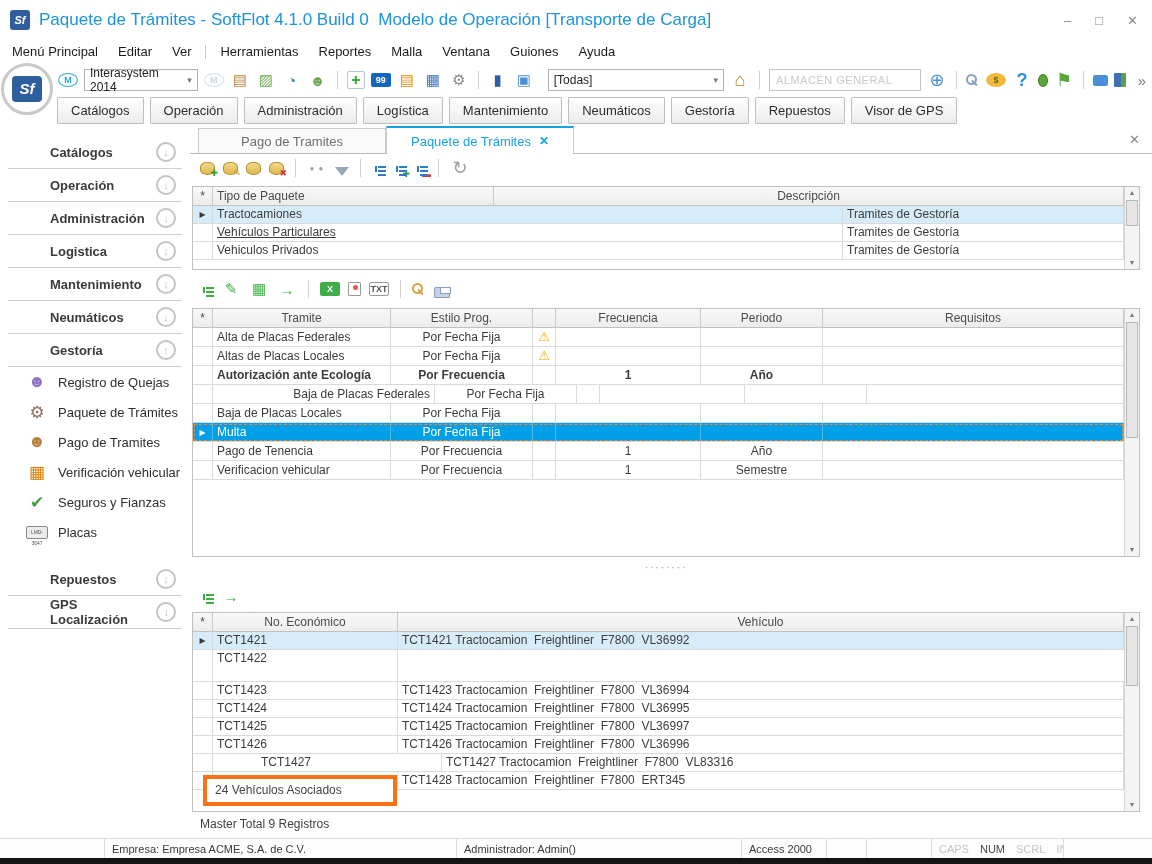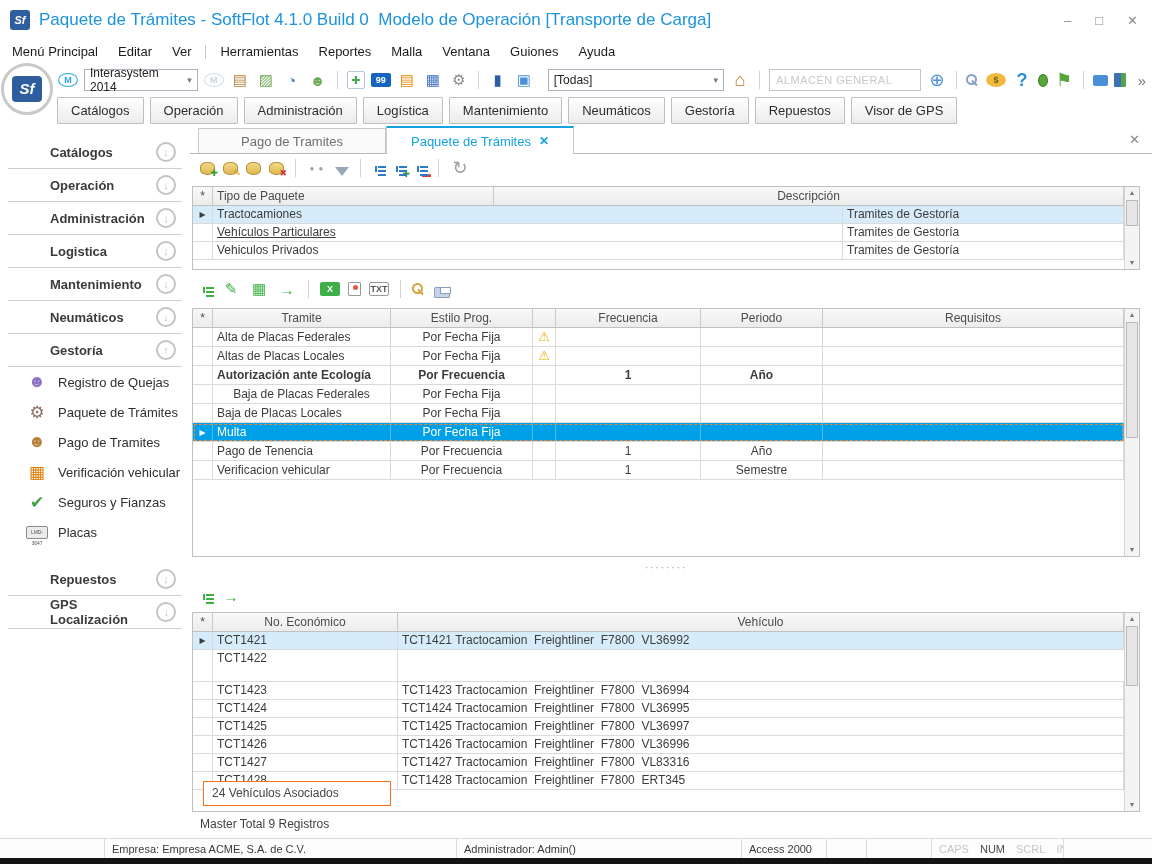--- a/index.html
+++ b/index.html
@@ -86,21 +86,21 @@
   .g-row{display:flex;border-bottom:1px solid #dadada;background:#fff;box-sizing:border-box}
   .g-cell{white-space:pre;overflow:hidden;border-right:1px solid #dadada;padding:0 4px;font-size:12px;color:#3c3c3c;box-sizing:border-box}
   .sel-light{background:#d6ecfa}
   .sel-strong{background:#00a0e8;outline:1px dashed #e8883a;outline-offset:-2px}
   .sel-strong .g-cell{color:#fff;border-right-color:rgba(255,255,255,.3)}
   .warn{color:#e7b400;font-size:13px}
   .g-rail{position:absolute;right:0;top:0;bottom:0;width:15px;background:#f4f4f4;border-left:1px solid #d5d5d5;box-sizing:border-box}
   .g-up,.g-dn{position:absolute;left:0;right:0;height:12px;font-size:7px;color:#777;text-align:center;line-height:12px;cursor:default}
   .g-up{top:0}.g-dn{bottom:0}
   .g-thumb{position:absolute;top:13px;left:1px;right:1px;background:#e6e6e6;border:1px solid #b9b9b9;box-sizing:border-box}
-  .g-footer{position:absolute;left:10px;bottom:5px;width:178px;height:23px;line-height:23px;border:1px solid #f97316;background:#fff;padding-left:8px;font-size:12px;color:#444;box-sizing:content-box}
+  .g-footer{position:absolute;left:10px;bottom:5px;width:178px;height:23px;line-height:23px;border:4px solid #f97316;background:#fff;padding-left:8px;font-size:12px;color:#444;box-sizing:content-box}
   .splitter{position:absolute;left:2px;top:438px;width:948px;height:14px;text-align:center;color:#9a9a9a;font-size:10px;letter-spacing:2px;line-height:12px}
   .master{position:absolute;left:10px;top:693px;font-size:12px;color:#3f3f3f}
   
   .statusbar{position:absolute;left:0;bottom:6px;height:20px;right:0;border-top:1px solid #d9d9d9;display:flex;font-size:11px;color:#3a3a3a;background:#fdfdfd;box-sizing:border-box}
   .ss{border-right:1px solid #dcdcdc;padding:4px 7px 0;box-sizing:border-box;white-space:nowrap;overflow:hidden}
   .locks{display:flex;gap:11px}
   .lock{color:#c6c6c6}
   .lock.on{color:#4a4a4a}
   .strip{position:absolute;bottom:0;height:6px;left:0;right:0;background:#141414}
 </style>
@@ -371,21 +371,21 @@
             <div class="g-cell" style="line-height: 18px; width: 20px; text-align: center;"></div>
             <div class="g-cell" style="line-height: 18px; width: 178px; text-align: left;">Autorización ante Ecología</div>
             <div class="g-cell" style="line-height: 18px; width: 142px; text-align: center;">Por Frecuencia</div>
             <div class="g-cell" style="line-height: 18px; width: 23px; text-align: center;"></div>
             <div class="g-cell" style="line-height: 18px; width: 145px; text-align: center;">1</div>
             <div class="g-cell" style="line-height: 18px; width: 122px; text-align: center;">Año</div>
             <div class="g-cell" style="line-height: 18px; flex: 1 1 0%; text-align: left;"></div>
           </div>
           <div class="g-row" style="height: 19px;">
             <div class="g-cell" style="line-height: 18px; width: 20px; text-align: center;"></div>
-            <div class="g-cell" style="line-height: 18px; width: 178px; text-align: center;">Baja de Placas Federales</div>
+            <div class="g-cell" style="line-height: 18px; width: 178px; text-align: right; margin-left: 44px;">Baja de Placas Federales</div>
             <div class="g-cell" style="line-height: 18px; width: 142px; text-align: center;">Por Fecha Fija</div>
             <div class="g-cell" style="line-height: 18px; width: 23px; text-align: center;"></div>
             <div class="g-cell" style="line-height: 18px; width: 145px; text-align: center;"></div>
             <div class="g-cell" style="line-height: 18px; width: 122px; text-align: center;"></div>
             <div class="g-cell" style="line-height: 18px; flex: 1 1 0%; text-align: left;"></div>
           </div>
           <div class="g-row" style="height: 19px;">
             <div class="g-cell" style="line-height: 18px; width: 20px; text-align: center;"></div>
             <div class="g-cell" style="line-height: 18px; width: 178px; text-align: left;">Baja de Placas Locales</div>
             <div class="g-cell" style="line-height: 18px; width: 142px; text-align: center;">Por Fecha Fija</div>
@@ -466,21 +466,21 @@
             <div class="g-cell" style="line-height: 17px; width: 185px; text-align: left;">TCT1425</div>
             <div class="g-cell" style="line-height: 17px; flex: 1 1 0%; text-align: left;">TCT1425 Tractocamion  Freightliner  F7800  VL36997</div>
           </div>
           <div class="g-row" style="height: 18px;">
             <div class="g-cell" style="line-height: 17px; width: 20px; text-align: center;"></div>
             <div class="g-cell" style="line-height: 17px; width: 185px; text-align: left;">TCT1426</div>
             <div class="g-cell" style="line-height: 17px; flex: 1 1 0%; text-align: left;">TCT1426 Tractocamion  Freightliner  F7800  VL36996</div>
           </div>
           <div class="g-row" style="height: 18px;">
             <div class="g-cell" style="line-height: 17px; width: 20px; text-align: center;"></div>
-            <div class="g-cell" style="line-height: 17px; width: 185px; text-align: left;">TCT1427</div>
+            <div class="g-cell" style="line-height: 17px; width: 185px; text-align: left; margin-left: 44px;">TCT1427</div>
             <div class="g-cell" style="line-height: 17px; flex: 1 1 0%; text-align: left;">TCT1427 Tractocamion  Freightliner  F7800  VL83316</div>
           </div>
           <div class="g-row" style="height: 18px;">
             <div class="g-cell" style="line-height: 17px; width: 20px; text-align: center;"></div>
             <div class="g-cell" style="line-height: 17px; width: 185px; text-align: left;">TCT1428</div>
             <div class="g-cell" style="line-height: 17px; flex: 1 1 0%; text-align: left;">TCT1428 Tractocamion  Freightliner  F7800  ERT345</div>
           </div>
         </div>
         <div class="g-footer">24 Vehículos Asociados</div>
       </div>

